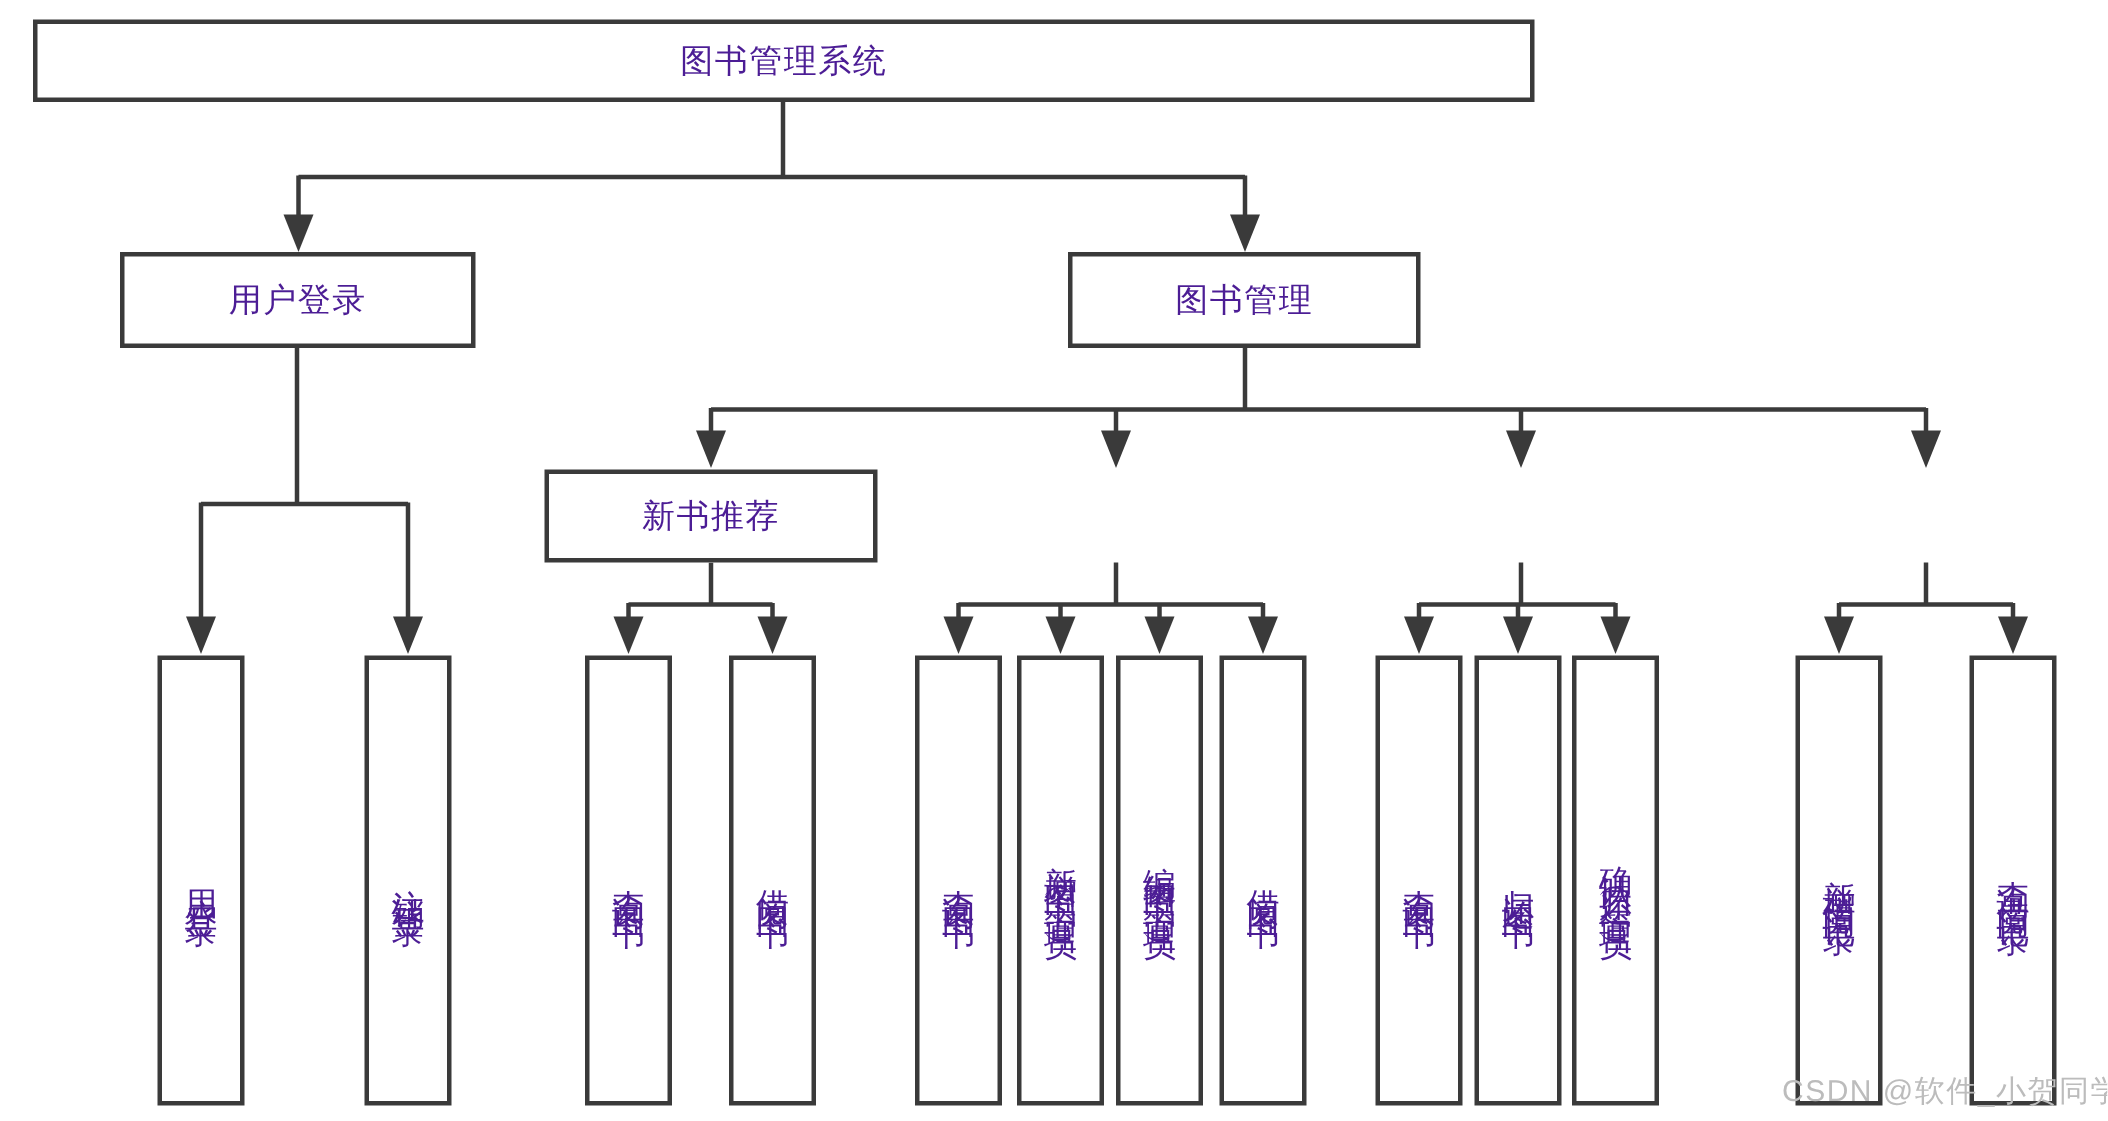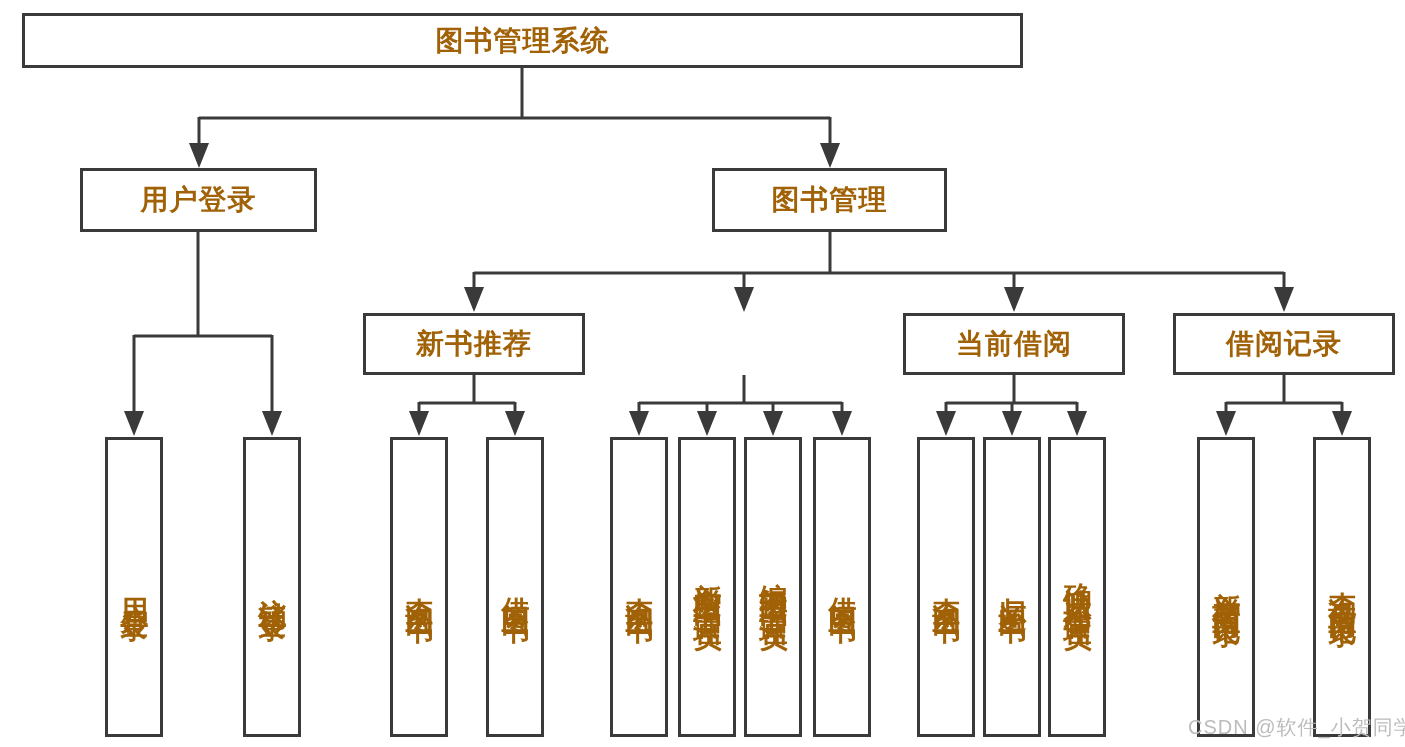--- a/index.html
+++ b/index.html
@@ -22,25 +22,24 @@
     z-index: 1;
   }
   .box {
     position: absolute;
     box-sizing: border-box;
     border: 3px solid #3a3a3a;
     background: #ffffff;
     display: flex;
     align-items: center;
     justify-content: center;
-    font-size: 28px;
-    color: #a16207;
+    font-size: 22px;
+    color: #4c1d95;
     z-index: 2;
     letter-spacing: 1px;
-    font-weight: bold;
   }
   .leaf .vtext {
     writing-mode: vertical-rl;
     text-orientation: mixed;
     letter-spacing: 6px;
     line-height: 1;
     white-space: nowrap;
   }
   .watermark {
     position: absolute;
@@ -155,26 +154,20 @@
   <div class="box" style="left:80px; top:168px; width:237px; height:64px;">
     <span>用户登录</span>
   </div>
   <div class="box" style="left:363px; top:313px; width:222px; height:62px;">
     <span>新书推荐</span>
   </div>
 
   <div class="box" style="left:712px; top:168px; width:235px; height:64px;">
     <span>图书管理</span>
   </div>
-  <div class="box" style="left:903px; top:313px; width:222px; height:62px;">
-    <span>当前借阅</span>
-  </div>
-  <div class="box" style="left:1173px; top:313px; width:222px; height:62px;">
-    <span>借阅记录</span>
-  </div>
 
   <div class="box leaf" style="left:105px; top:437px; width:58px; height:300px;">
     <span class="vtext">用户登录</span>
   </div>
   <div class="box leaf" style="left:243px; top:437px; width:58px; height:300px;">
     <span class="vtext">注销登录</span>
   </div>
 
   <div class="box leaf" style="left:390px; top:437px; width:58px; height:300px;">
     <span class="vtext">查询图书</span>

